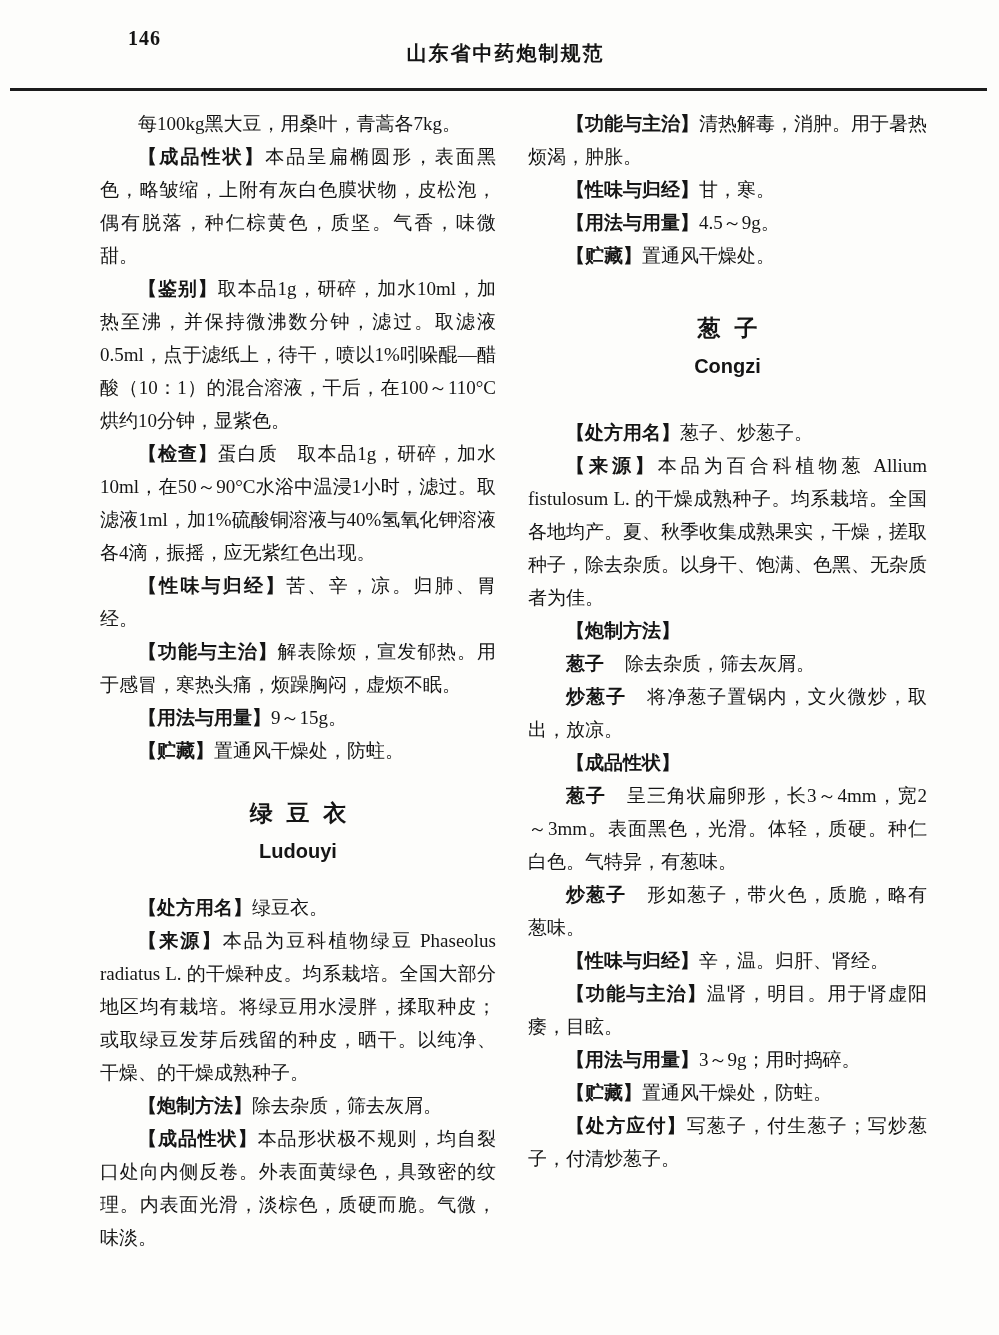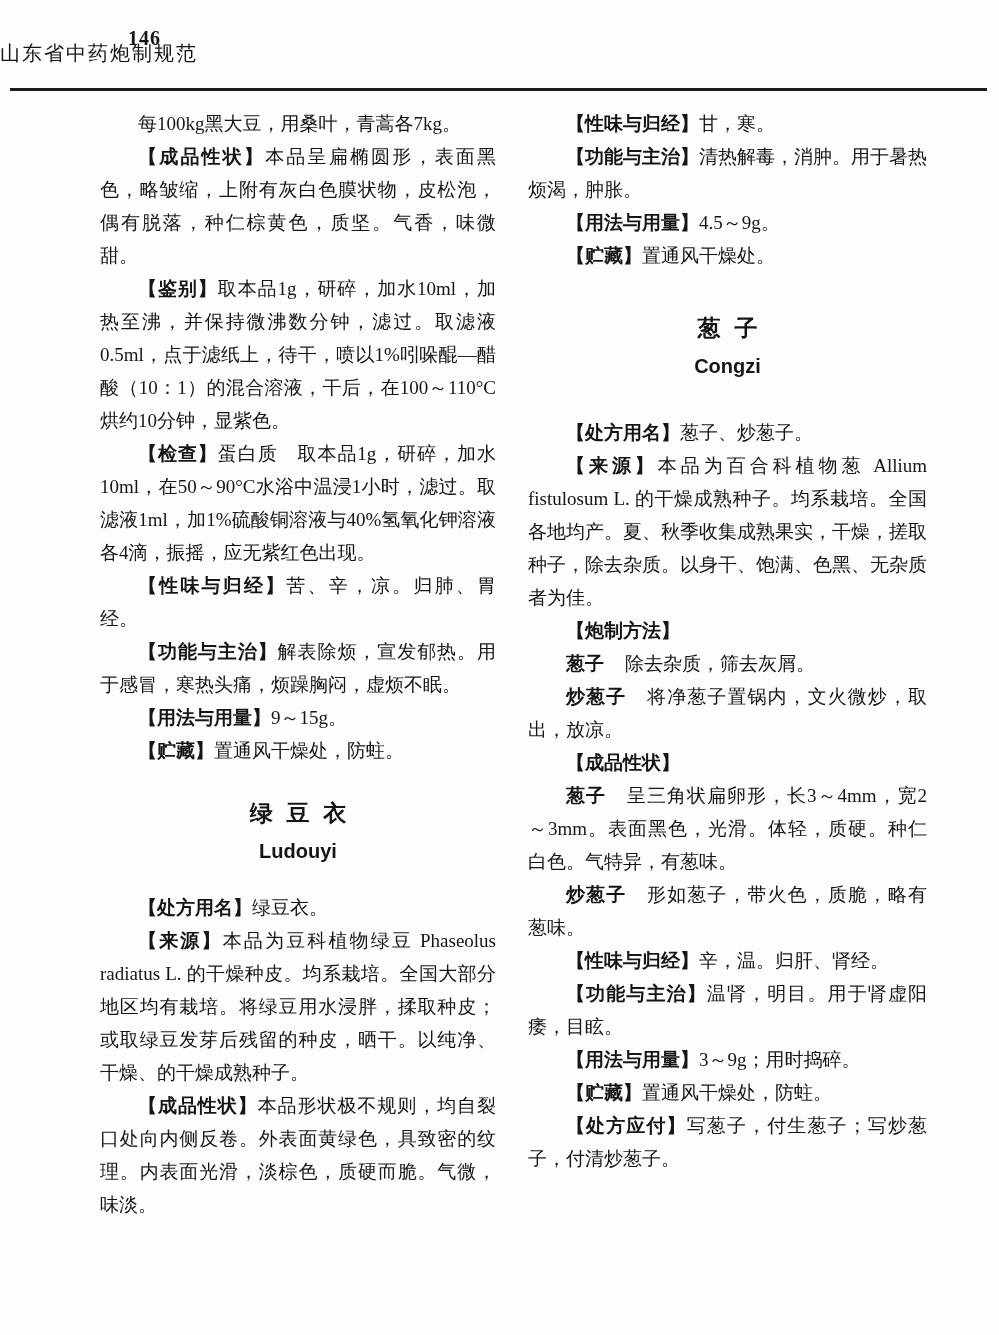--- a/index.html
+++ b/index.html
@@ -24,23 +24,25 @@
     left: 128px;
     top: 27px;
     font-size: 20px;
     font-weight: bold;
     letter-spacing: 1px;
   }
   .header-title {
     position: absolute;
     left: 0; right: 0;
     top: 40px;
+    text-align: center;
     font-size: 20px;
-    font-weight: normal;
+    font-weight: bold;
     letter-spacing: 2px;
+    padding-left: 12px;
   }
   .header-rule {
     margin: 8px 12px 0 10px;
     height: 0;
     border-top: 3px solid #1c1c1c;
   }
   .columns {
     display: flex;
     padding: 16px 58px 0 100px;
     gap: 32px;
@@ -95,26 +97,27 @@
       <p class="para"><span class="lbl">【用法与用量】</span><span>9～15g。</span></p>
       <p class="para"><span class="lbl">【贮藏】</span><span>置通风干燥处，防蛀。</span></p>
 
       <div class="article-head">
         <div class="article-title">绿豆衣</div>
         <div class="article-pinyin">Ludouyi</div>
       </div>
 
       <p class="para"><span class="lbl">【处方用名】</span><span>绿豆衣。</span></p>
       <p class="para"><span class="lbl">【来源】</span><span>本品为豆科植物绿豆 Phaseolus radiatus L. 的干燥种皮。均系栽培。全国大部分地区均有栽培。将绿豆用水浸胖，揉取种皮；或取绿豆发芽后残留的种皮，晒干。以纯净、干燥、的干燥成熟种子。</span></p>
+      <p class="para"><span class="lbl">【炮制方法】</span><span>除去杂质，筛去灰屑。</span></p>
       <p class="para"><span class="lbl">【成品性状】</span><span>本品形状极不规则，均自裂口处向内侧反卷。外表面黄绿色，具致密的纹理。内表面光滑，淡棕色，质硬而脆。气微，味淡。</span></p>
     </div>
 
     <div class="col col-right">
+      <p class="para"><span class="lbl">【功能与主治】</span><span>清热解毒，消肿。用于暑热烦渴，肿胀。</span></p>
       <p class="para"><span class="lbl">【性味与归经】</span><span>甘，寒。</span></p>
-      <p class="para"><span class="lbl">【功能与主治】</span><span>清热解毒，消肿。用于暑热烦渴，肿胀。</span></p>
       <p class="para"><span class="lbl">【用法与用量】</span><span>4.5～9g。</span></p>
       <p class="para"><span class="lbl">【贮藏】</span><span>置通风干燥处。</span></p>
 
       <div class="article-head">
         <div class="article-title">葱子</div>
         <div class="article-pinyin">Congzi</div>
       </div>
 
       <p class="para"><span class="lbl">【处方用名】</span><span>葱子、炒葱子。</span></p>
       <p class="para"><span class="lbl">【来源】</span><span>本品为百合科植物葱 Allium fistulosum L. 的干燥成熟种子。均系栽培。全国各地均产。夏、秋季收集成熟果实，干燥，搓取种子，除去杂质。以身干、饱满、色黑、无杂质者为佳。</span></p>

